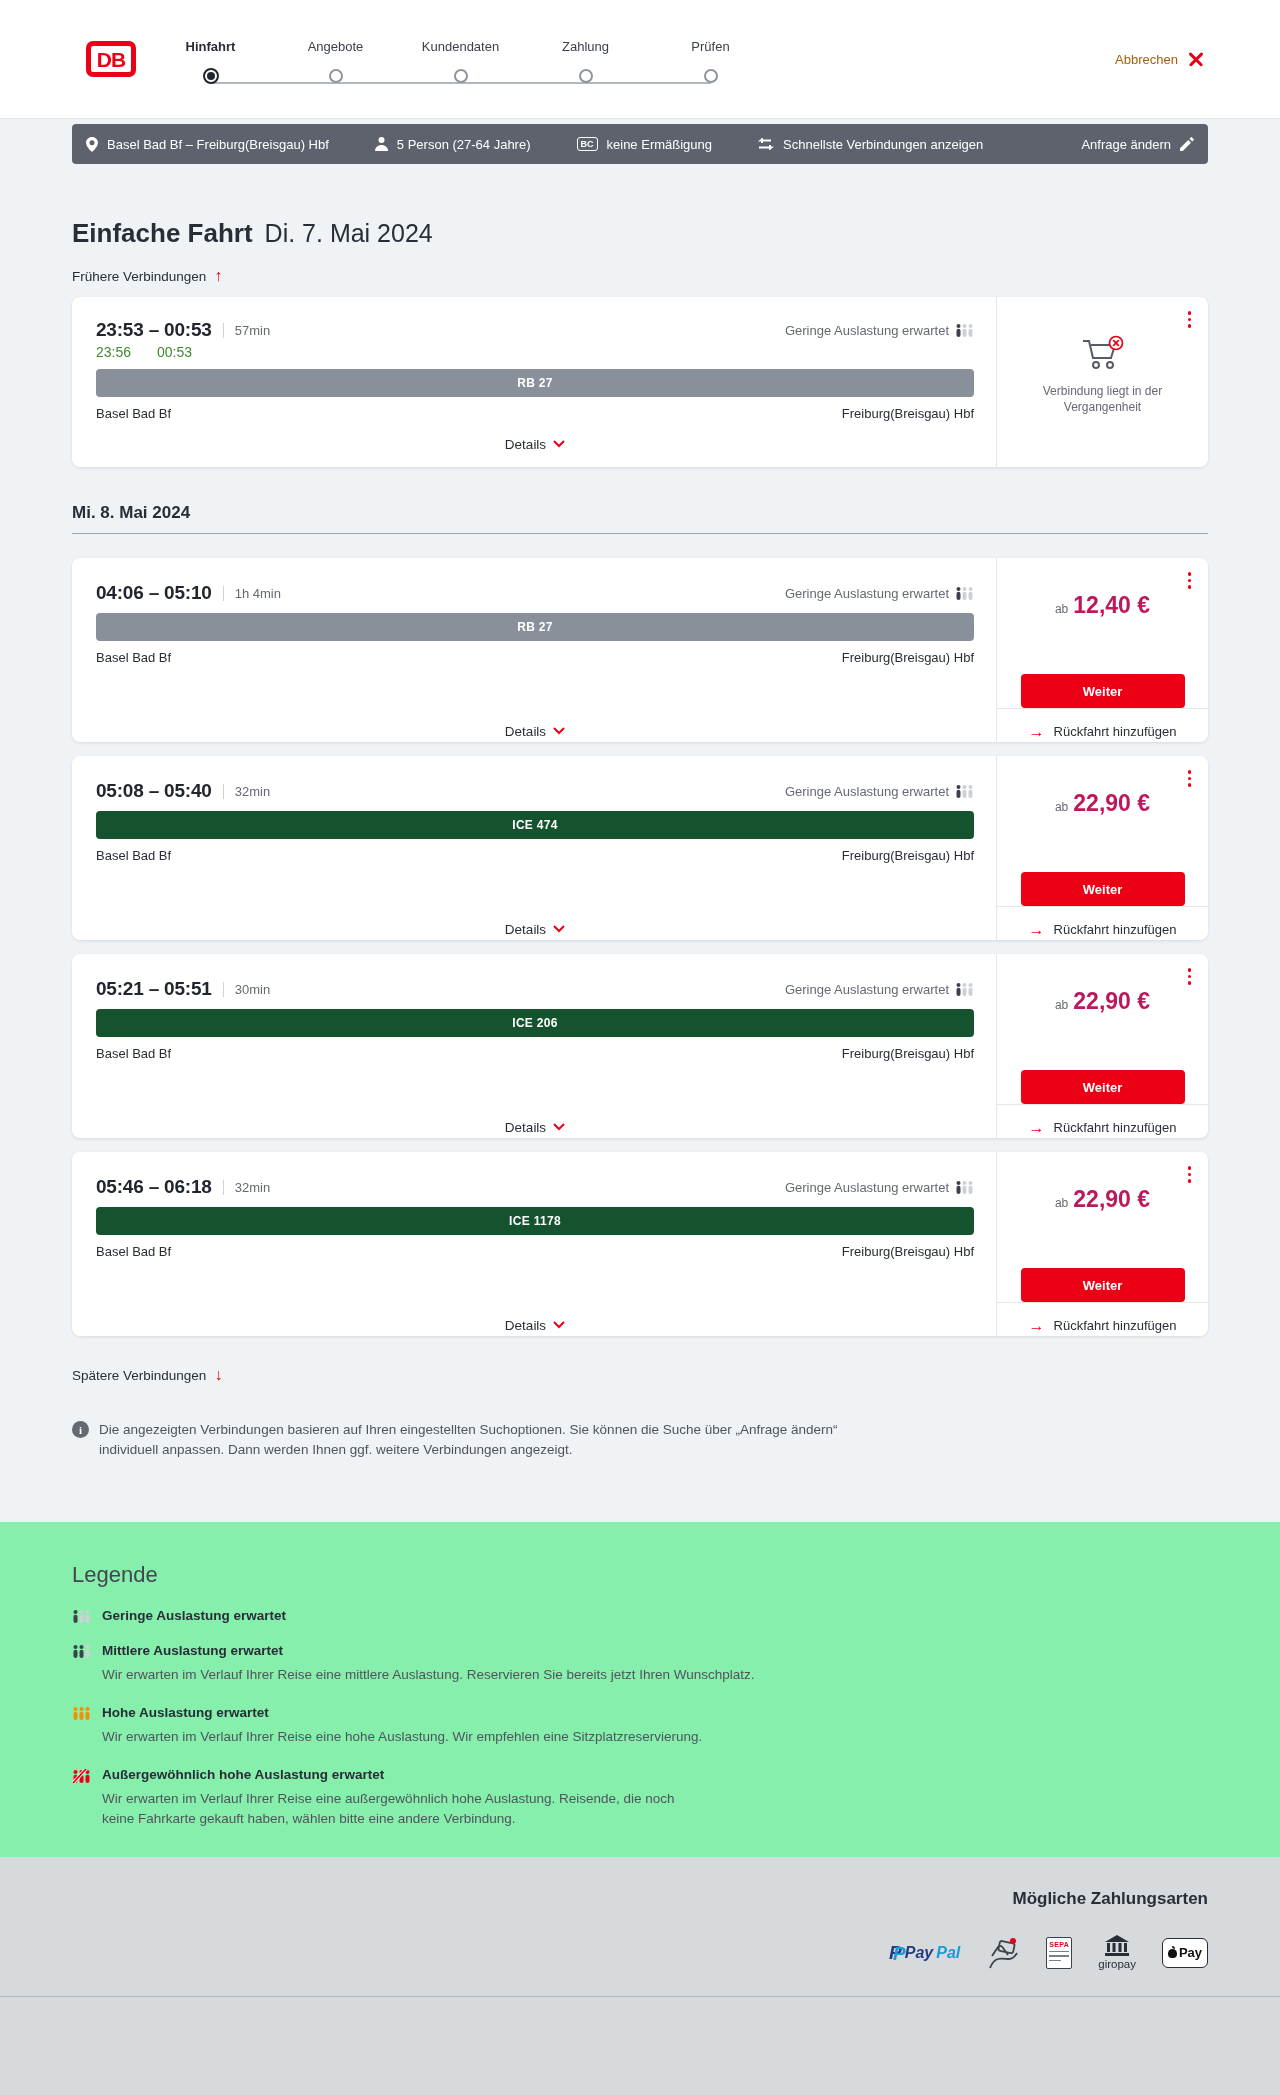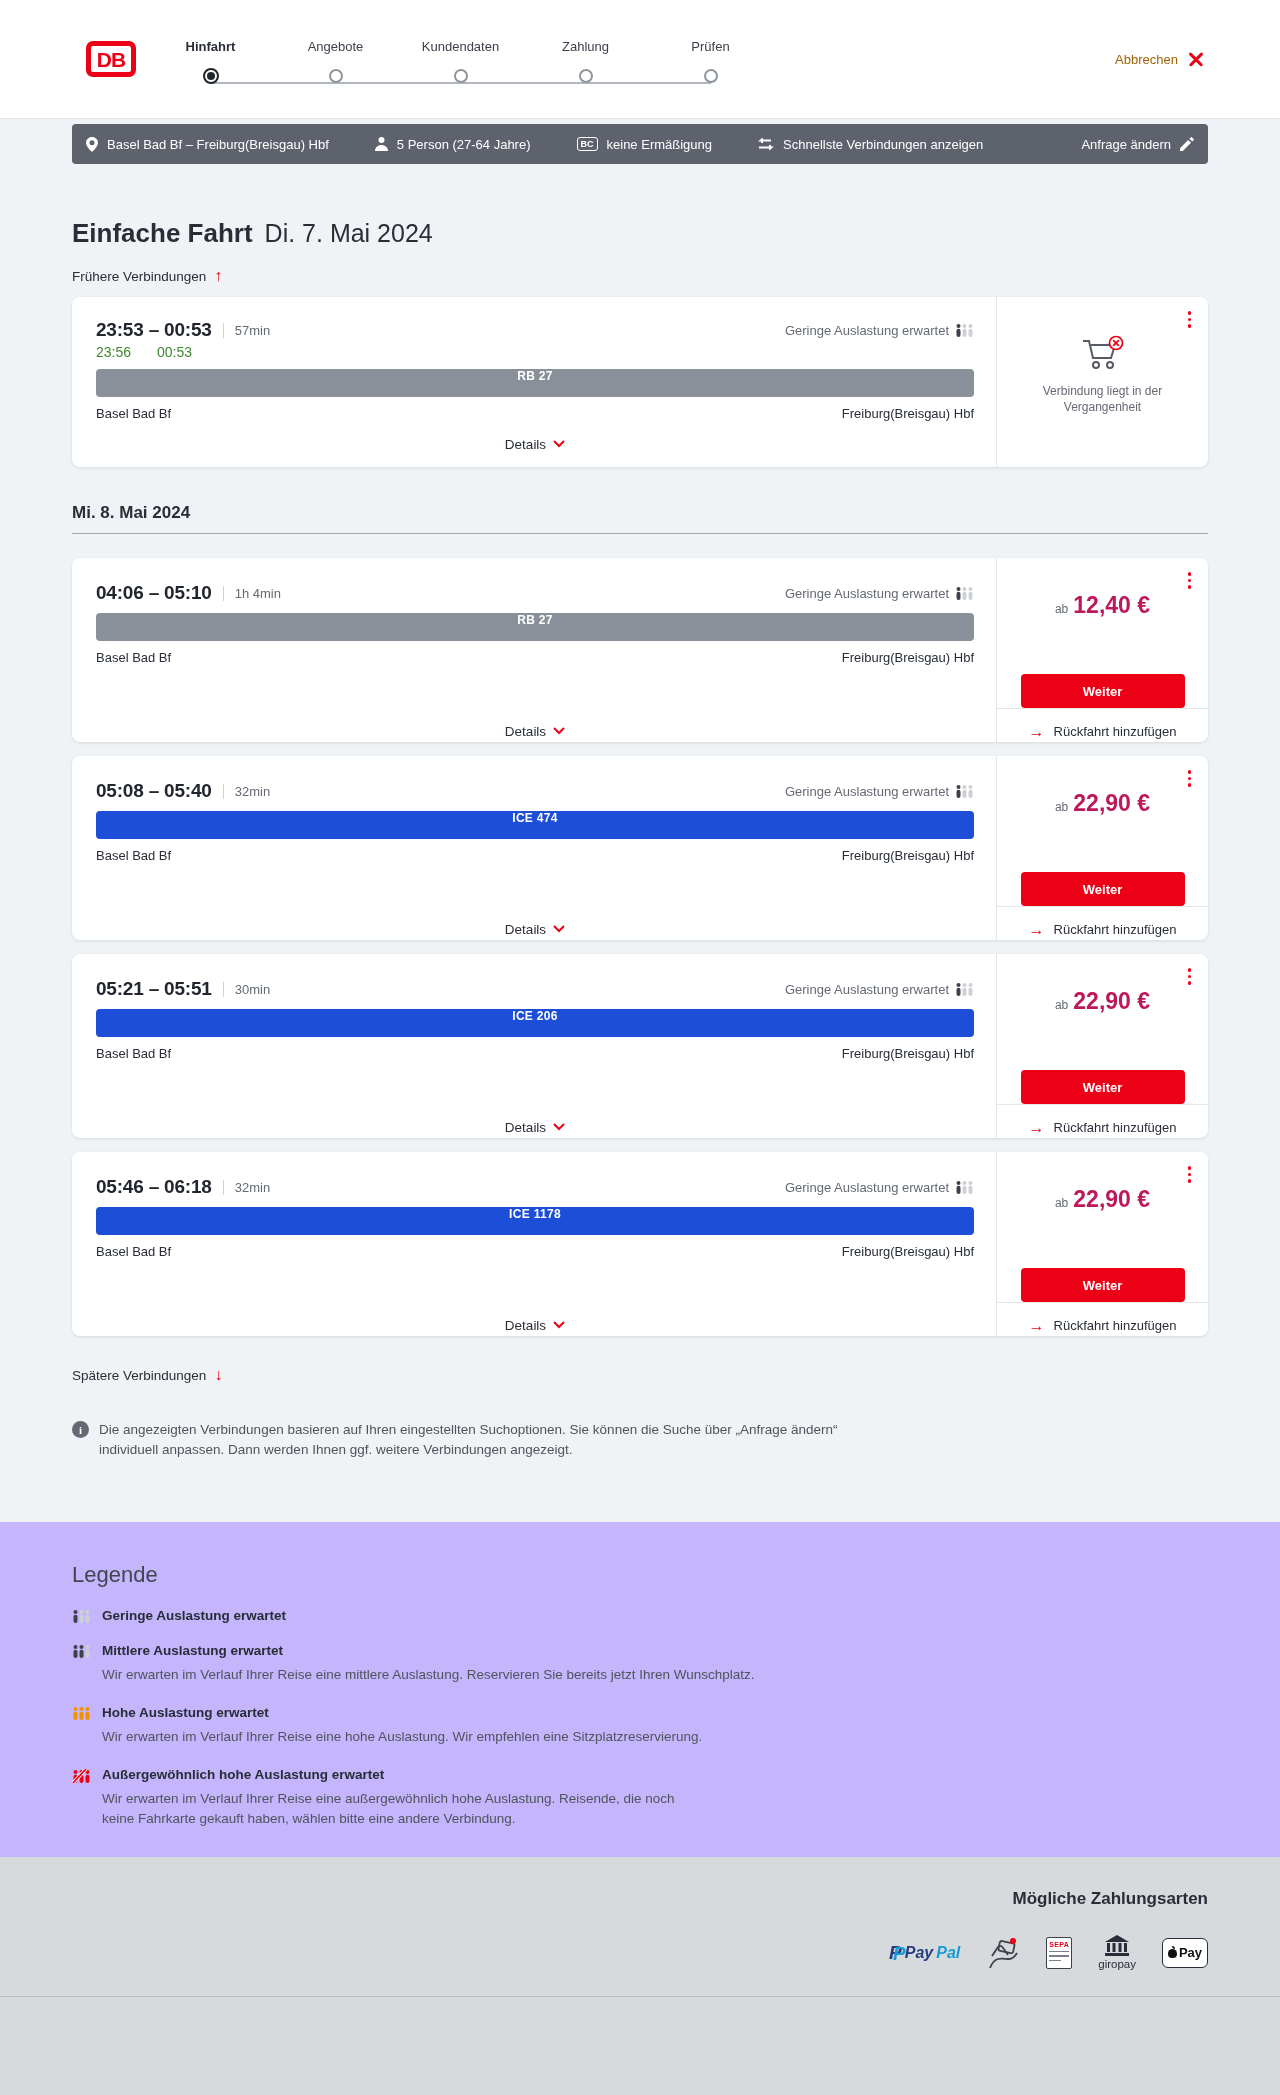--- a/index.html
+++ b/index.html
@@ -58,24 +58,24 @@
   }
   .card.past { height:170px; margin-top:12px; }
   .card-main { padding:24px 22px 0 24px; display:flex; flex-direction:column; }
   .card.past .card-main { padding-top:22px; }
   .times-row { display:flex; align-items:center; }
   .times { font-size:19px; font-weight:bold; color:#21252e; letter-spacing:-.2px; }
   .vsep { width:1px; height:15px; background:#cfd3d8; margin:0 11px; }
   .duration { font-size:13px; color:#646973; }
   .occupancy { margin-left:auto; display:flex; align-items:center; gap:7px; font-size:13px; color:#646973; }
   .delayed { display:flex; gap:26px; margin-top:3px; font-size:14px; color:#3f8a2e; }
-  .train-bar { margin-top:9px; height:28px; border-radius:4px; display:flex; align-items:flex-start; justify-content:center;
+  .train-bar { margin-top:9px; height:28px; border-radius:4px; display:flex; align-items:center; justify-content:center;
                color:#fff; font-size:12px; font-weight:bold; letter-spacing:.3px; }
   .bar-rb { background:#8a909a; }
-  .bar-ice { background:#1d4ed8; }
+  .bar-ice { background:#14532d; }
   .stations { margin-top:9px; display:flex; justify-content:space-between; font-size:13px; color:#282d37; }
   .card-foot { margin-top:auto; height:46px; display:flex; align-items:center; justify-content:center; gap:7px;
                font-size:13.5px; color:#282d37; cursor:pointer; }
   .card-side { border-left:1px solid #e4e7ea; position:relative; display:flex; flex-direction:column; }
   .kebab { position:absolute; top:12px; right:15px; display:flex; flex-direction:column; gap:3px; cursor:pointer; padding:2px; }
   .kebab i { width:3.5px; height:3.5px; border-radius:50%; background:#ec0016; }
   .side-top { flex:1; display:flex; flex-direction:column; align-items:center; padding-top:34px;gap:44px; }
   .price-row { display:flex; align-items:baseline; gap:5px; }
   .ab { font-size:12px; color:#646973; }
   .price { font-size:23px; font-weight:800; color:#be185d; }
@@ -92,21 +92,21 @@
   .card.first-of-day { margin-top:24px; }
   .card + .card { margin-top:14px; }
   .later { margin-top:30px; }
 
   .info-note { margin-top:36px; display:flex; gap:10px; max-width:800px; }
   .info-icon { flex:0 0 auto; width:17px; height:17px; border-radius:50%; background:#646973; color:#fff;
                font-size:11px; font-weight:bold; display:flex; align-items:center; justify-content:center; margin-top:1px; font-family:"Liberation Serif",serif; }
   .info-text { font-size:13.5px; color:#4f545c; line-height:20px; max-width:760px; }
 
   
-  .legend-section { background:#c4b5fd; margin-top:62px; padding:40px 0 28px; }
+  .legend-section { background:#86efac; margin-top:62px; padding:40px 0 28px; }
   .legend-title { font-size:22px; font-weight:400; color:#41464f; }
   .legend-item { margin-top:20px; display:flex; gap:10px; align-items:flex-start; }
   .legend-item .licon { margin-top:2px; flex:0 0 20px; }
   .legend-item-title { font-size:13.5px; font-weight:bold; color:#282d37; }
   .legend-desc { margin-top:7px; font-size:13.5px; color:#4f545c; line-height:20px; }
   .legend-desc.narrow { max-width:580px; }
   .legend-desc:empty { display:none; margin:0; }
 
   
   .pay-band { background:#d7dadd; margin-top:0; flex:1; padding:32px 0 40px; }

